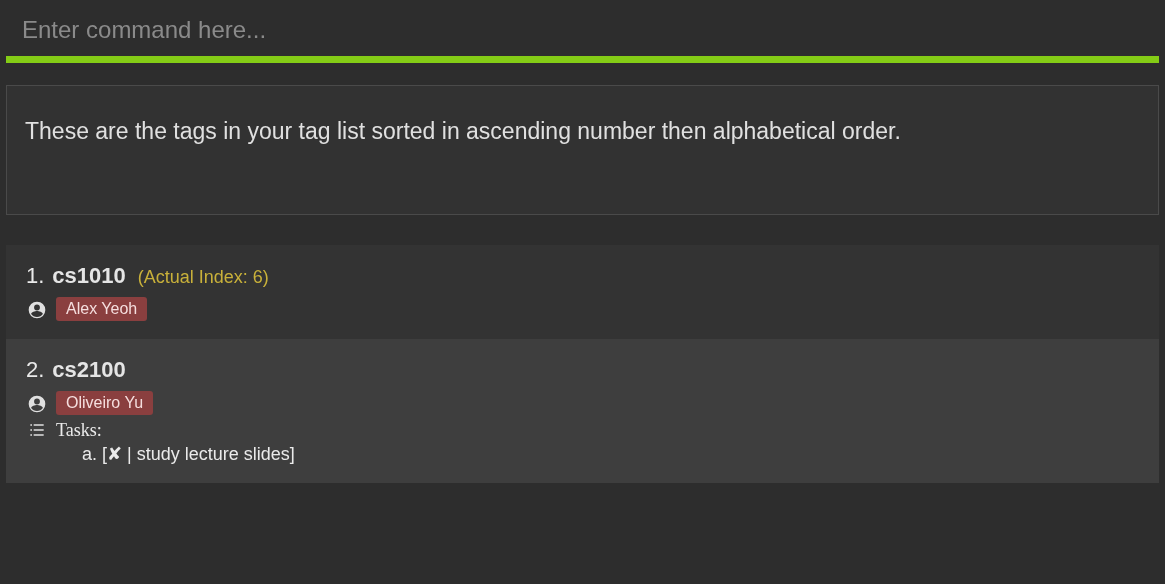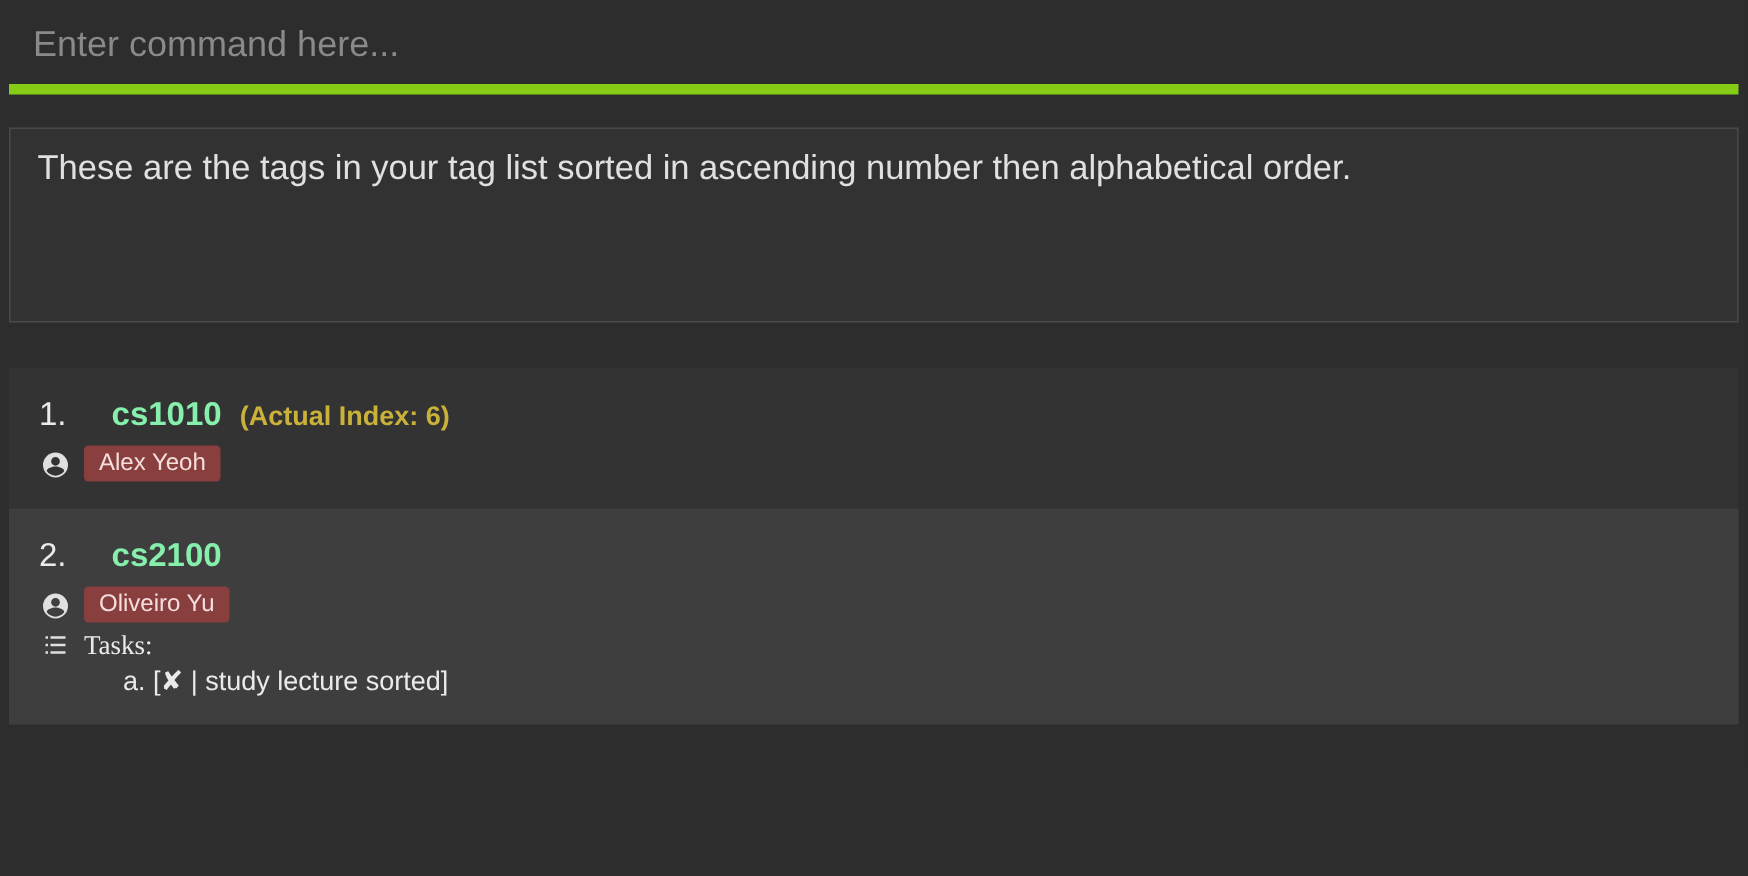--- a/index.html
+++ b/index.html
@@ -24,21 +24,21 @@
       padding: 8px 16px 12px 16px;
       outline: none;
     }
     .command-input::placeholder {
       color: #8a8a8a;
     }
     .message-box {
       margin-top: 22px;
       border: 1px solid #4a4a4a;
       background: #323232;
-      padding: 12px 18px;
+      padding: 32px 18px;
       min-height: 130px;
     }
     .message-text {
       font-size: 23px;
       font-weight: 300;
       color: #e0e0e0;
     }
     .list-container {
       margin-top: 30px;
     }
@@ -58,27 +58,27 @@
       margin-bottom: 8px;
     }
     .index-num {
       font-size: 22px;
       font-weight: 400;
       color: #eaeaea;
     }
     .tag-name {
       font-size: 22px;
       font-weight: 600;
-      color: #86efac;
-      margin-left: 22px;
+      color: #e5e5e5;
+      margin-left: 0;
     }
     .actual-index {
       font-size: 18px;
       color: #c9b13a;
-      font-weight: 700;
+      font-weight: 400;
       margin-left: 4px;
     }
     .detail-row {
       display: flex;
       align-items: flex-end;
       gap: 8px;
       margin-top: 4px;
     }
     .icon {
       width: 22px;
@@ -160,19 +160,19 @@
       <span class="chip">Oliveiro Yu</span>
     </div>
     <div class="detail-row">
       <span class="icon">
         <svg viewBox="0 0 24 24">
             <path d="M4 5h2v2H4V5zm4 0h12v2H8V5zM4 11h2v2H4v-2zm4 0h12v2H8v-2zM4 17h2v2H4v-2zm4 0h12v2H8v-2z"></path>
           </svg>
       </span>
       <span class="tasks-label">Tasks:</span>
     </div>
-    <div class="task-line">a. [✘ | study lecture sorted]</div>
+    <div class="task-line">a. [✘ | study lecture slides]</div>
   </div>
 
 </div>
 
 
 
 
 </body></html>

